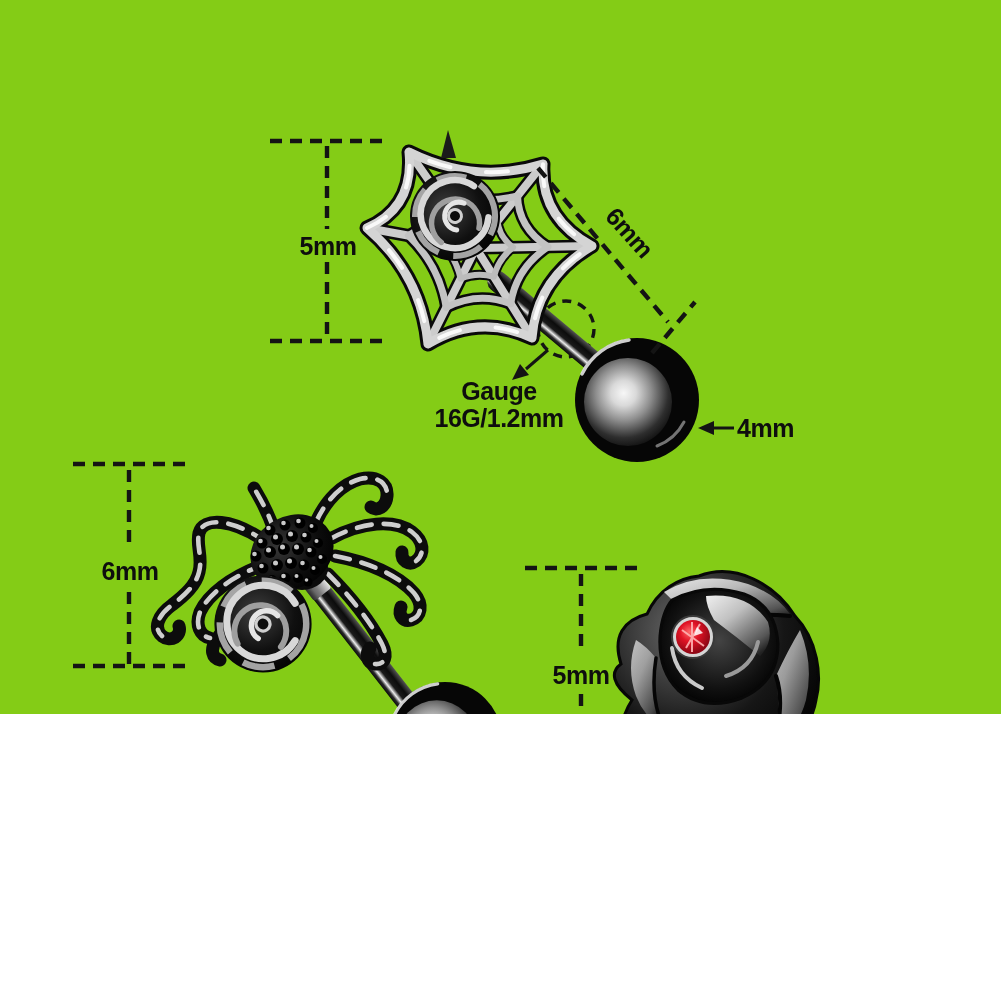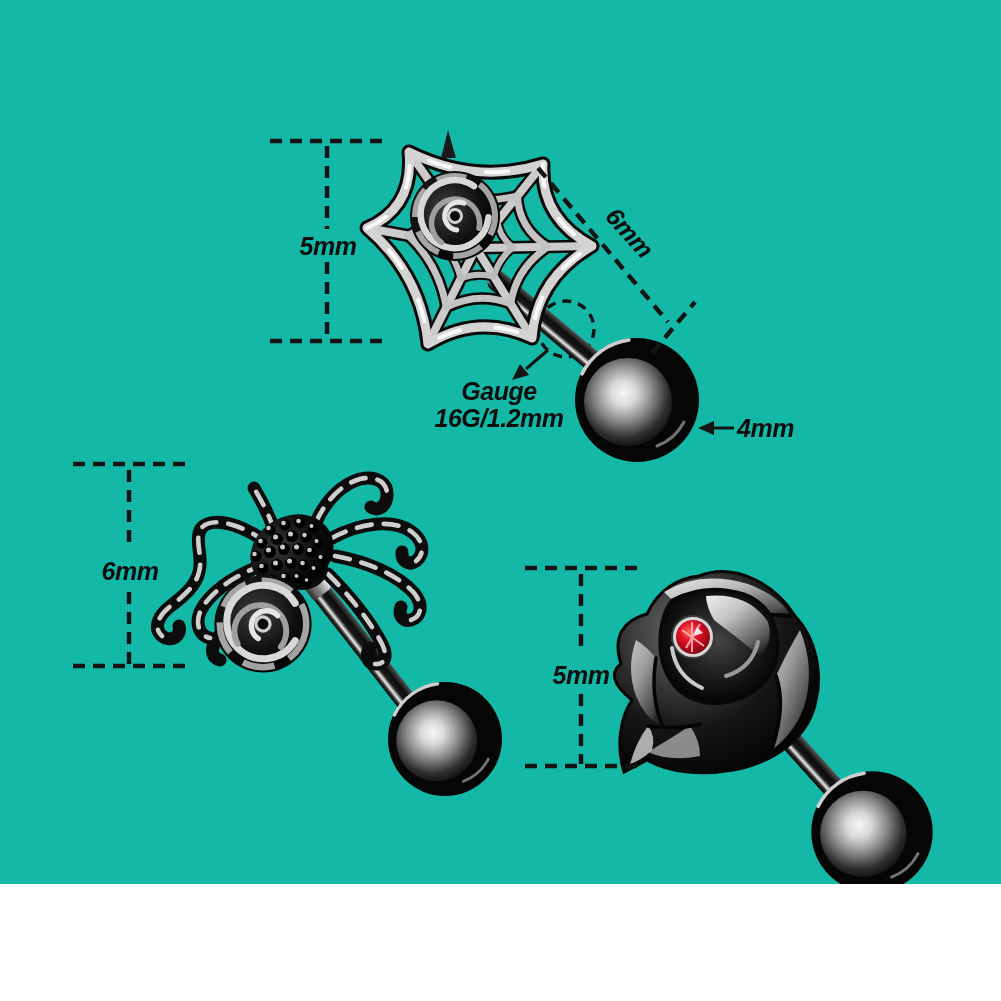--- a/index.html
+++ b/index.html
@@ -1,16 +1,16 @@
 <!DOCTYPE html>
 <html><head>
 <meta charset="utf-8">
 <style>
   html,body{margin:0;padding:0;background:#ffffff;}
-  .canvas{position:relative;width:1001px;height:884px;background:#14b8a6;overflow:hidden;font-style:italic;}
+  .canvas{position:relative;width:1001px;height:714px;background:#84cc16;overflow:hidden;}
   svg{position:absolute;left:0;top:0;}
   .lbl{font-family:"Liberation Sans",sans-serif;font-weight:700;font-size:25px;fill:#0e0e0e;letter-spacing:-0.5px;}
   .dash{stroke:#141414;stroke-width:4.4;fill:none;stroke-dasharray:12 8;}
 </style>
 </head>
 <body>
 
 <div class="canvas">
 <svg width="1001" height="1001" viewBox="0 0 1001 1001">
   <defs>

